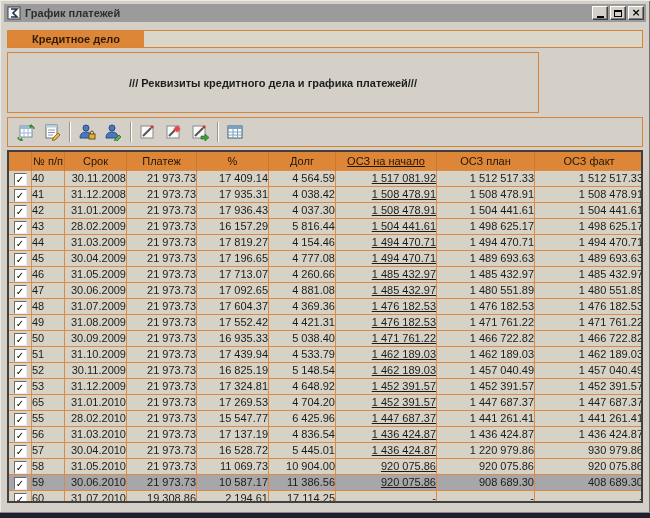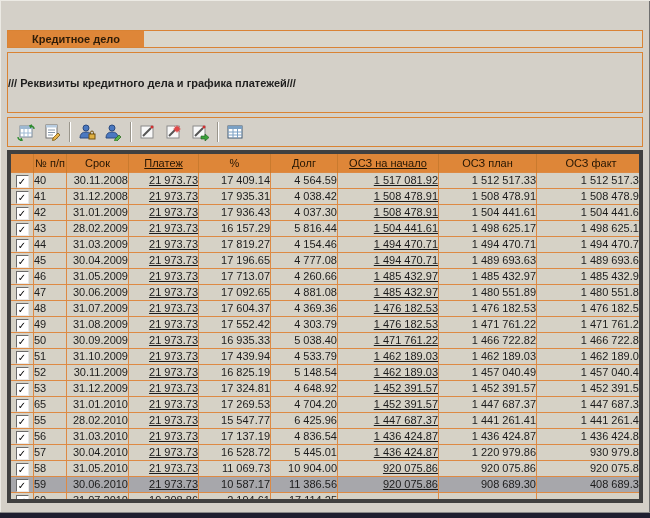--- a/index.html
+++ b/index.html
@@ -17,63 +17,83 @@
           display:flex;align-items:center;justify-content:center;padding:0;cursor:default;}
   .g-min{width:7px;height:2px;background:#000;margin-top:7px;}
   .g-max{width:8px;height:7px;border:1px solid #000;border-top-width:2px;box-sizing:border-box;}
   .g-close{font-size:11px;font-weight:bold;color:#000;line-height:10px;font-family:"DejaVu Sans",sans-serif;}
   
   .tabstrip{position:absolute;left:7px;top:30px;width:636px;height:18px;background:#dad6ca;
             border:1px solid #d98334;box-sizing:border-box;display:flex;}
   .tab{background:#de8638;color:#2e1c08;font-size:11px;font-weight:bold;
        padding:0 24px;line-height:16px;min-width:88px;box-sizing:border-box;}
   
-  .info-panel{position:absolute;left:7px;top:52px;width:636px;height:61px;background:#d4d0c8;
-              border:1px solid #d98334;box-sizing:border-box;text-align:left;}
+  .info-panel{position:absolute;left:7px;top:52px;width:532px;height:61px;background:#d4d0c8;
+              border:1px solid #d98334;box-sizing:border-box;text-align:center;}
   .info-text{margin-top:24px;font-size:11px;font-weight:bold;color:#1e1e1e;}
   
   .toolbar{position:absolute;left:7px;top:117px;width:636px;height:30px;background:#d4d0c8;
            border:1px solid #d98334;box-sizing:border-box;display:flex;align-items:center;padding-left:5px;}
   .tool-btn{width:26px;height:24px;background:transparent;border:none;display:flex;
             align-items:center;justify-content:center;padding:0;cursor:default;}
   .tool-sep{width:1px;height:20px;background:#9a968c;box-shadow:1px 0 0 #ffffff;margin:0 4px;}
   
   .grid-wrap{position:absolute;left:7px;top:150px;width:636px;height:353px;background:#d6d2c6;
-             border:4px solid #404040;box-sizing:border-box;overflow:hidden;}
+             border:2px solid #404040;box-sizing:border-box;overflow:hidden;}
   table.grid{border-collapse:collapse;table-layout:fixed;width:634px;font-size:11px;color:#1c1c1c;}
   table.grid th{background:#de8638;color:#241503;font-weight:normal;height:16px;
                 text-align:center;border-left:1px solid #c97a2e;overflow:hidden;white-space:nowrap;}
   table.grid th:first-child{border-left:none;}
   table.grid td{background:#d6d2c6;height:15px;line-height:15px;border-left:1px solid #dd8a44;
                 border-top:1px solid #dd8a44;overflow:hidden;white-space:nowrap;padding:0;}
   table.grid td:first-child{border-left:none;}
   table.grid tr.selected td{background:#a7a7ab;}
   .c-check{width:20px;text-align:center;}
   .cl0{width:33px;text-align:left;padding-right:4px;}
   .cl1{width:62px;text-align:right;padding-left:3px;}
-  .cl2{width:70px;text-align:right;padding-right:4px;text-decoration:underline;}
+  .cl2{width:70px;text-align:right;padding-right:4px;}
   .cl3{width:72px;text-align:right;padding-right:4px;}
   .cl4{width:67px;text-align:right;padding-right:4px;}
   .cl5{width:101px;text-align:right;padding-right:4px;text-decoration:underline;}
   .cl6{width:98px;text-align:right;padding-right:4px;}
   .cl7{text-align:right;padding-right:4px;}
   td.cl0,td.cl1,td.cl2,td.cl3,td.cl4,td.cl5,td.cl6,td.cl7{box-sizing:border-box;}
   th.cl0,th.cl1,th.cl2,th.cl3,th.cl4,th.cl5,th.cl6,th.cl7{padding:0;box-sizing:border-box;text-align:center;}
   .checkbox{display:inline-block;width:11px;height:11px;background:#ffffff;border:1px solid;
             border-color:#6b6b6b #e9e9e9 #e9e9e9 #6b6b6b;font-size:10px;line-height:11px;
             text-align:center;color:#000;vertical-align:middle;}
   
   .bottom-strip{position:absolute;left:0;bottom:0;width:650px;height:5px;background:#1f1f30;
                 box-shadow:0 -1px 0 #8a8a8a;}
 </style>
 </head>
 <body>
 
 <div class="window">
 
+  <div class="titlebar">
+    <span class="win-icon">
+      <svg width="14" height="14" viewBox="0 0 14 14">
+        <rect x="1" y="1" width="12" height="12" fill="#f4f4f4" stroke="#404040"></rect>
+        <path d="M4 3 h6 l-4 4 4 4 h-6" fill="none" stroke="#203050" stroke-width="1.6"></path>
+      </svg>
+    </span>
+    <span class="win-title">График платежей</span>
+    <span class="tb-btns">
+      <button class="tb-btn">
+          <span class="g-min"></span>
+        </button>
+      <button class="tb-btn">
+          <span class="g-max"></span>
+        </button>
+      <button class="tb-btn">
+          <span class="g-close">×</span>
+        </button>
+    </span>
+  </div>
 
   <div class="tabstrip">
     <div class="tab">Кредитное дело</div>
   </div>
 
   <div class="info-panel">
     <div class="info-text">/// Реквизиты кредитного дела и графика платежей///</div>
   </div>
 
   <div class="toolbar">
@@ -264,21 +284,21 @@
             <td class="cl5">1 476 182.53</td>
             <td class="cl6">1 476 182.53</td>
             <td class="cl7">1 476 182.53</td>
           </tr>
           <tr>
             <td class="c-check"><span class="checkbox">✓</span></td>
             <td class="cl0">49</td>
             <td class="cl1">31.08.2009</td>
             <td class="cl2">21 973.73</td>
             <td class="cl3">17 552.42</td>
-            <td class="cl4">4 303.79</td>
+            <td class="cl4">4 421.31</td>
             <td class="cl5">1 476 182.53</td>
             <td class="cl6">1 471 761.22</td>
             <td class="cl7">1 471 761.22</td>
           </tr>
           <tr>
             <td class="c-check"><span class="checkbox">✓</span></td>
             <td class="cl0">50</td>
             <td class="cl1">30.09.2009</td>
             <td class="cl2">21 973.73</td>
             <td class="cl3">16 935.33</td>

